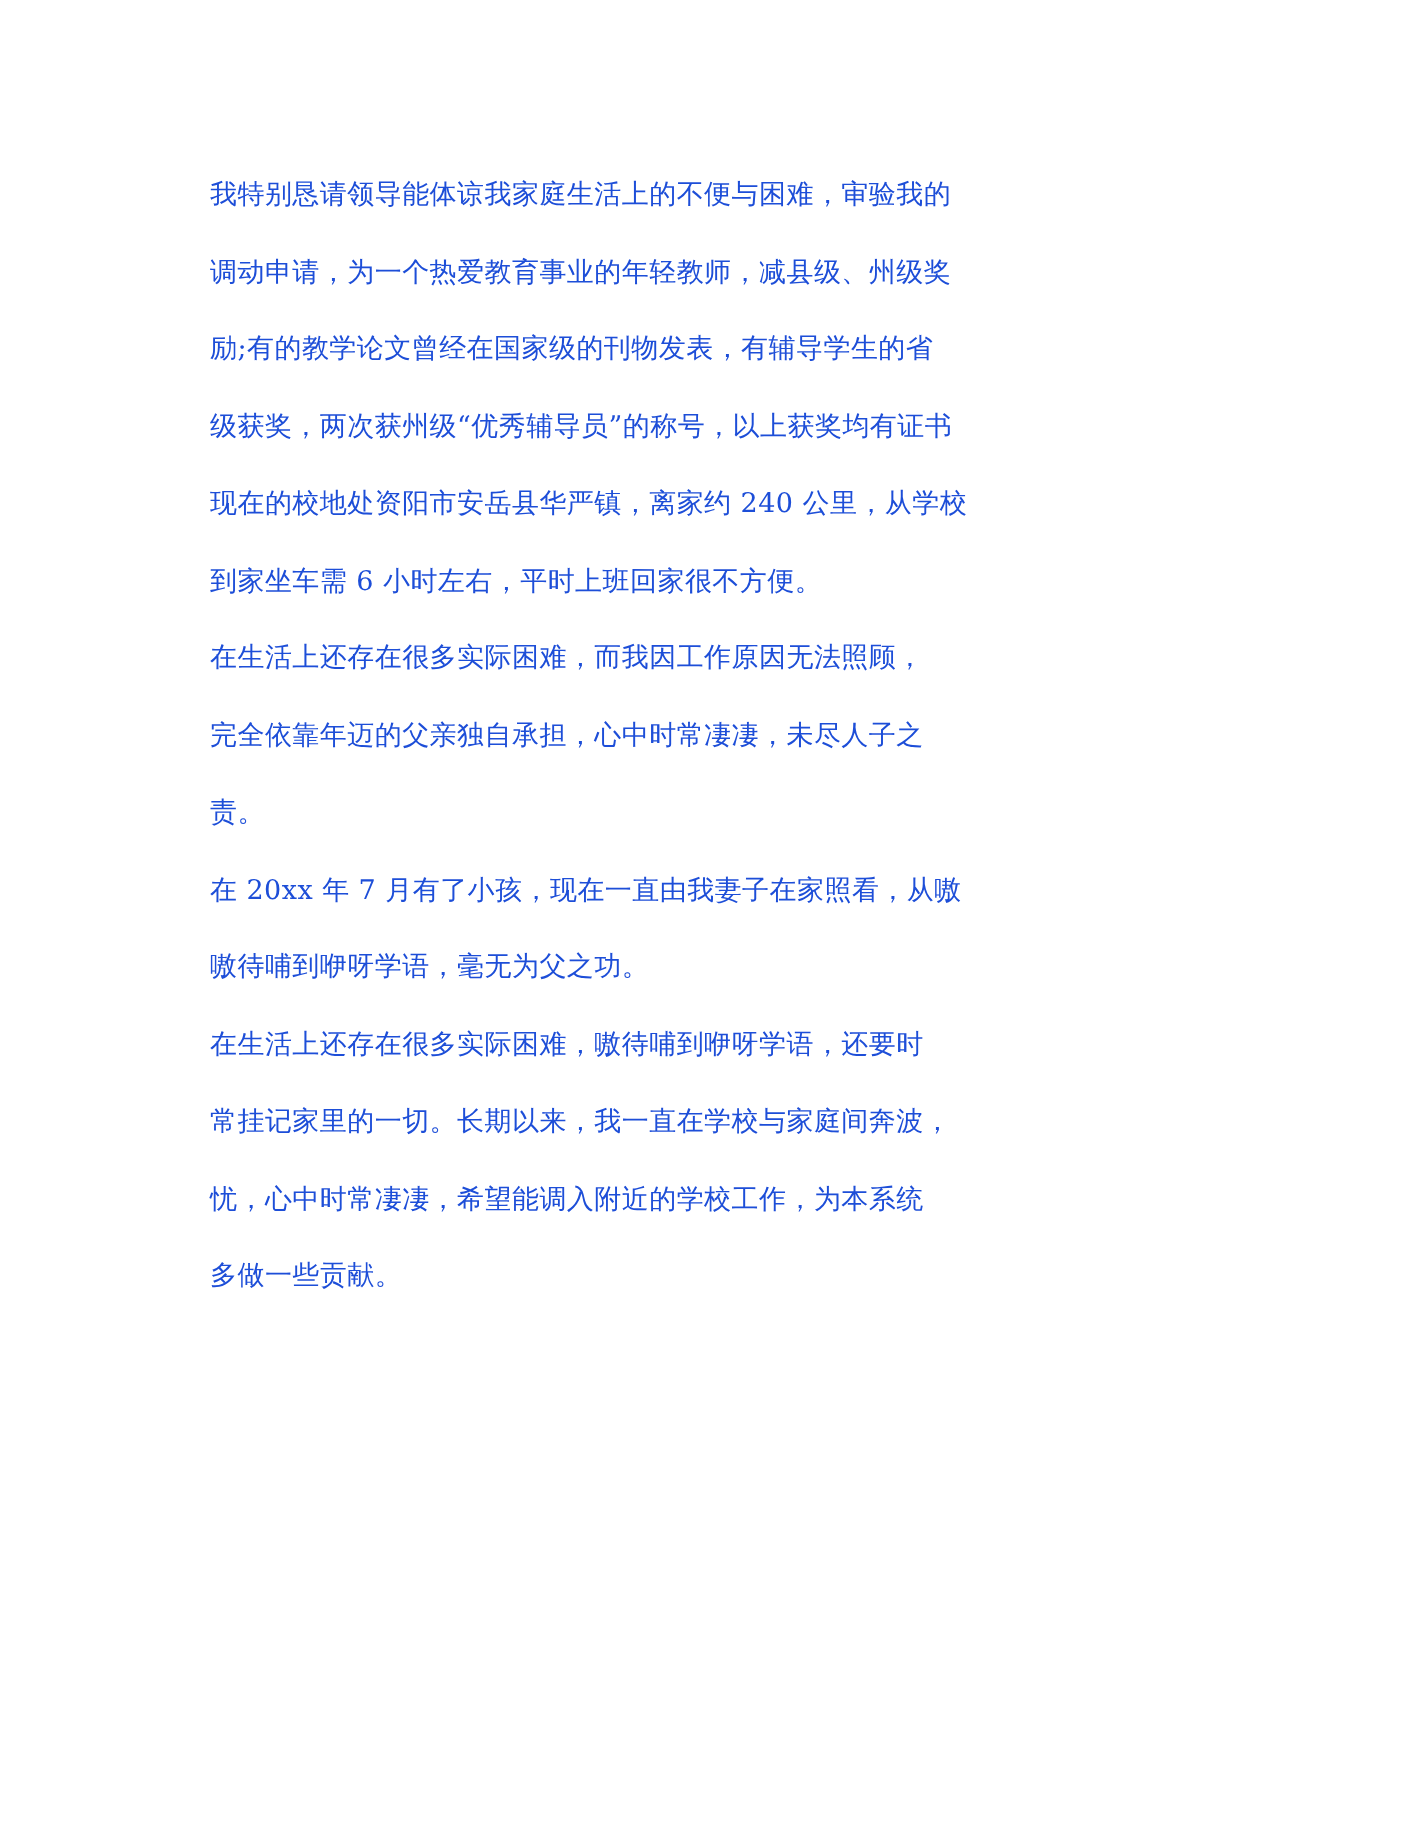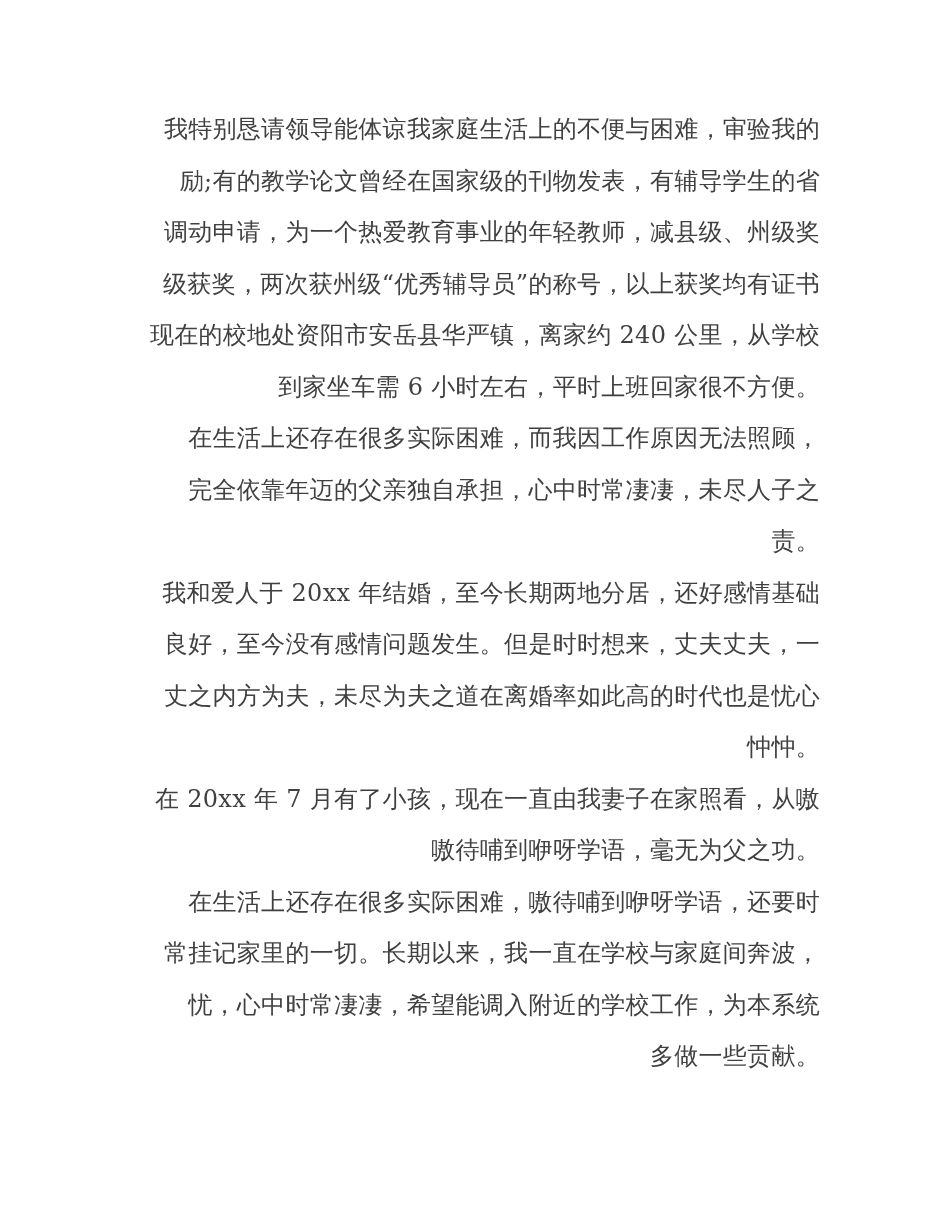--- a/index.html
+++ b/index.html
@@ -17,49 +17,42 @@
       position: absolute;
       left: 140px;
       top: 104px;
       width: 680px;
     }
     .line {
       display: block;
       height: 51.5px;
       line-height: 51.5px;
       font-family: "DejaVu Serif", "Liberation Serif", serif;
-      font-size: 24px;
-      color: #404040;
+      font-size: 18px;
+      color: #1d4ed8;
       white-space: nowrap;
       letter-spacing: 0.3px;
-      text-align: right;
     }
   </style>
 </head>
 <body>
 
 <div class="page">
   <div class="paragraph">
     <span class="line">我特别恳请领导能体谅我家庭生活上的不便与困难，审验我的</span>
+    <span class="line">调动申请，为一个热爱教育事业的年轻教师，减县级、州级奖</span>
     <span class="line">励;有的教学论文曾经在国家级的刊物发表，有辅导学生的省</span>
-    <span class="line">调动申请，为一个热爱教育事业的年轻教师，减县级、州级奖</span>
     <span class="line">级获奖，两次获州级“优秀辅导员”的称号，以上获奖均有证书</span>
     <span class="line">现在的校地处资阳市安岳县华严镇，离家约 240 公里，从学校</span>
     <span class="line">到家坐车需 6 小时左右，平时上班回家很不方便。</span>
   </div>
   <div class="paragraph">
     <span class="line">在生活上还存在很多实际困难，而我因工作原因无法照顾，</span>
     <span class="line">完全依靠年迈的父亲独自承担，心中时常凄凄，未尽人子之</span>
     <span class="line">责。</span>
-  </div>
-  <div class="paragraph">
-    <span class="line">我和爱人于 20xx 年结婚，至今长期两地分居，还好感情基础</span>
-    <span class="line">良好，至今没有感情问题发生。但是时时想来，丈夫丈夫，一</span>
-    <span class="line">丈之内方为夫，未尽为夫之道在离婚率如此高的时代也是忧心</span>
-    <span class="line">忡忡。</span>
   </div>
   <div class="paragraph">
     <span class="line">在 20xx 年 7 月有了小孩，现在一直由我妻子在家照看，从嗷</span>
     <span class="line">嗷待哺到咿呀学语，毫无为父之功。</span>
   </div>
   <div class="paragraph">
     <span class="line">在生活上还存在很多实际困难，嗷待哺到咿呀学语，还要时</span>
     <span class="line">常挂记家里的一切。长期以来，我一直在学校与家庭间奔波，</span>
     <span class="line">忧，心中时常凄凄，希望能调入附近的学校工作，为本系统</span>
     <span class="line">多做一些贡献。</span>

